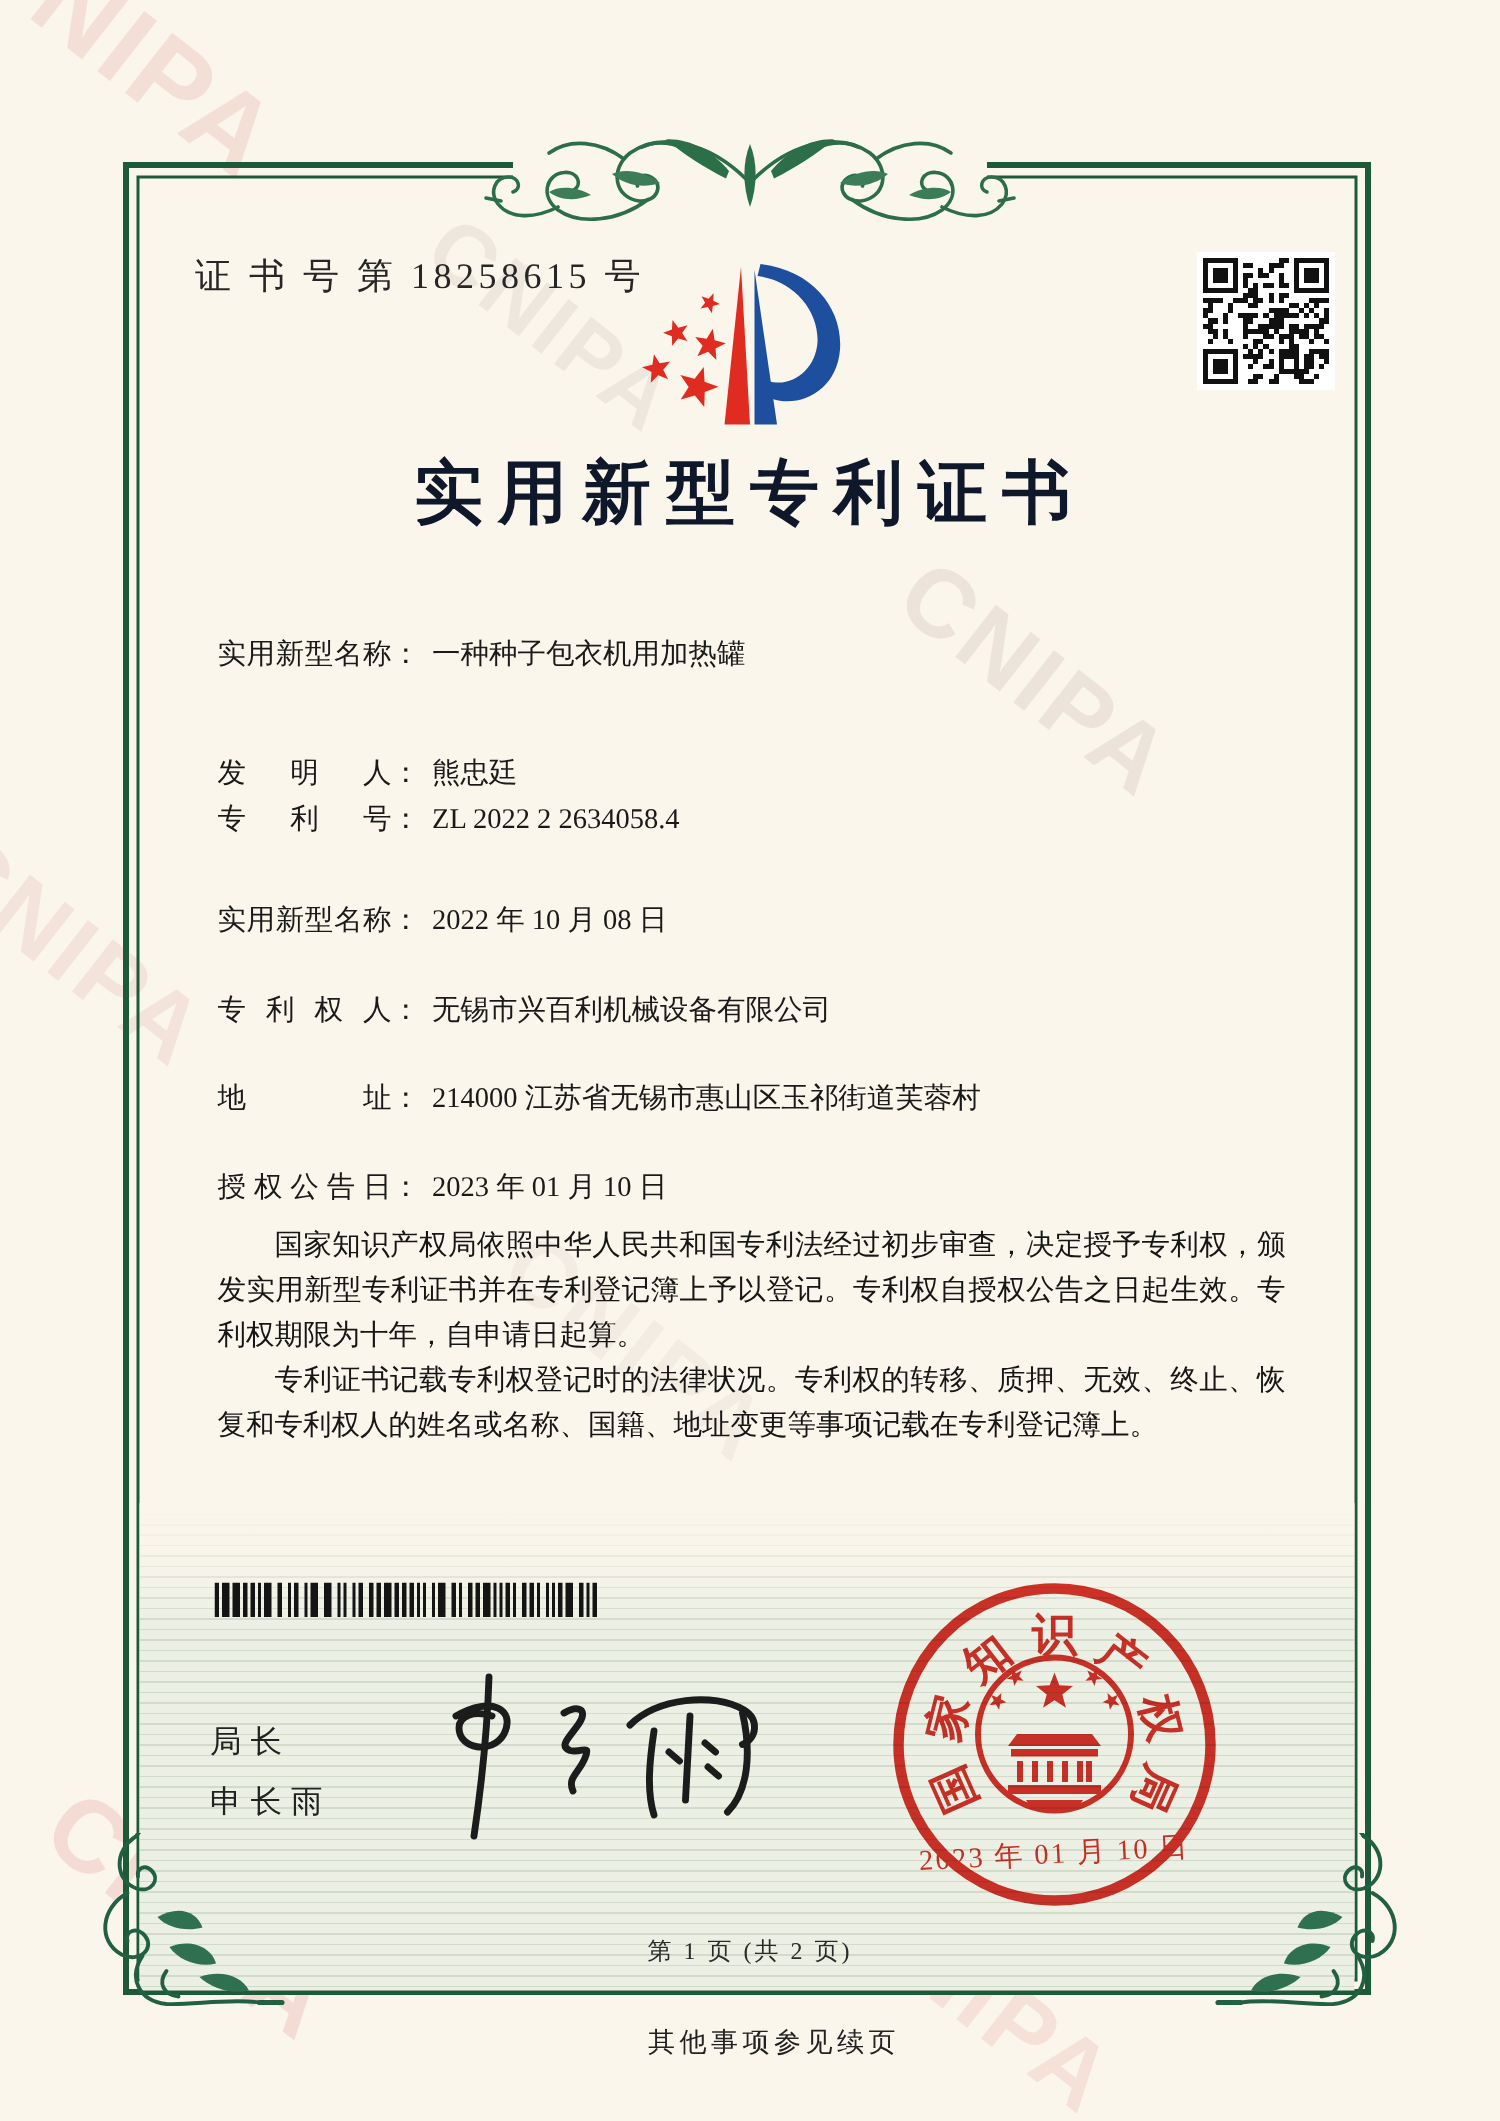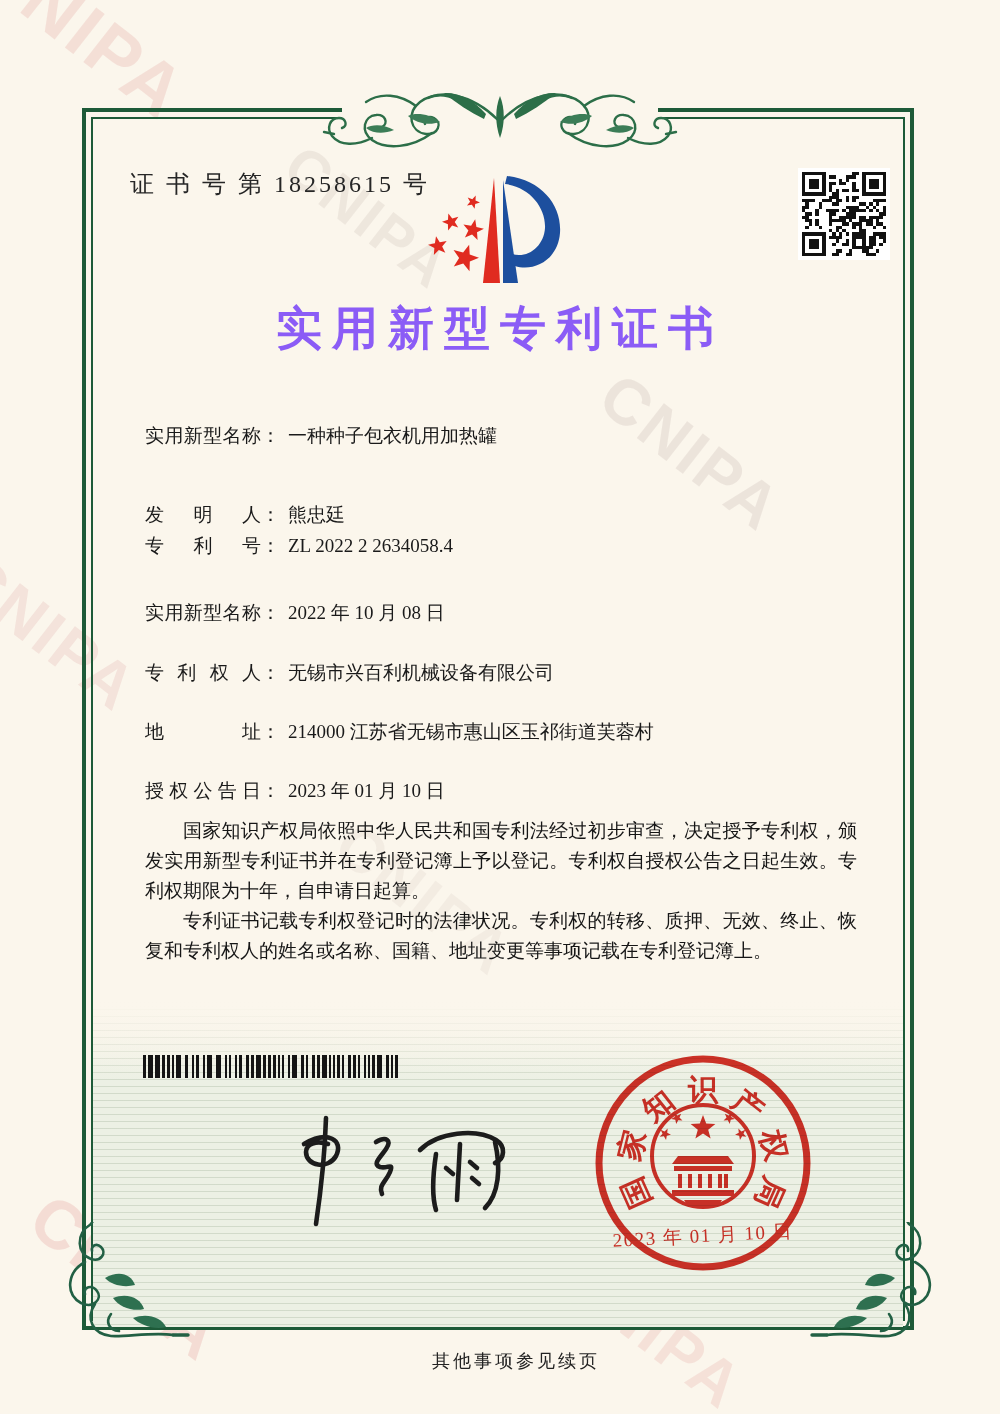--- a/index.html
+++ b/index.html
@@ -35,21 +35,21 @@
     position:absolute; left:0; top:0; width:100%; height:80px;
     background:linear-gradient(180deg, #fbf6ec 0, rgba(251,246,236,0) 100%);
   }
   .cert-no{
     position:absolute; left:130px; top:168px; font-size:24px; letter-spacing:3px; color:#262626;
   }
   .logo{ position:absolute; left:420px; top:166px; width:160px; height:132px; }
   .qr{ position:absolute; left:798px; top:168px; width:92px; height:92px; background:#ffffff; padding:4px; box-sizing:border-box;}
   .title{
     position:absolute; left:0; top:298px; width:100%; text-align:center;
-    font-size:46px; font-weight:bold; letter-spacing:10px; color:#8b5cf6;
+    font-size:46px; font-weight:bold; letter-spacing:10px; color:#0f172a;
   }
   .fields{ position:absolute; left:145px; top:0; width:715px; }
   .frow{ position:absolute; left:0; font-size:19px; white-space:nowrap; color:#1a1a1a;}
   .flabel{ display:inline-block; width:116px; text-align:justify; text-align-last:justify; vertical-align:top;}
   .fcolon{ display:inline-block; margin-right:8px;}
   .grant2{ position:absolute; left:367px; top:0; white-space:nowrap;}
   .body-text{
     position:absolute; left:145px; top:816px; width:712px;
     font-size:19px; line-height:30px; text-align:justify; color:#161616;
   }
@@ -441,20 +441,24 @@
       <rect x="215" y="0" width="2" height="23" fill="#141414"></rect>
       <rect x="221" y="0" width="2" height="23" fill="#141414"></rect>
       <rect x="225" y="0" width="2" height="23" fill="#141414"></rect>
       <rect x="229" y="0" width="3" height="23" fill="#141414"></rect>
       <rect x="234" y="0" width="5" height="23" fill="#141414"></rect>
       <rect x="243" y="0" width="3" height="23" fill="#141414"></rect>
       <rect x="248" y="0" width="2" height="23" fill="#141414"></rect>
       <rect x="252" y="0" width="3" height="23" fill="#141414"></rect>
     </svg>
 
+  <div class="sig-block">
+    <div>局长</div>
+    <div>申长雨</div>
+  </div>
 
   <svg class="signature" viewBox="0 0 240 130">
     <g stroke="#1c1c1c" stroke-width="4.6" fill="none" stroke-linecap="round" stroke-linejoin="round">
       <path d="M38,6 C37,38 33,78 28,112"></path>
       <path d="M16,32 C40,18 56,28 48,44 C40,58 18,54 18,40 C18,32 28,28 40,32"></path>
       <path d="M88,30 C98,24 104,28 98,37 C92,46 84,52 92,55 C100,57 106,50 102,60 C98,70 90,73 94,82"></path>
       <path d="M132,38 C150,20 188,16 208,28 C218,34 217,47 207,51"></path>
       <path d="M148,42 C145,62 143,82 148,98"></path>
       <path d="M172,32 L169,88"></path>
       <path d="M158,56 L165,62"></path>
@@ -491,15 +495,16 @@
       <rect x="106" y="122" width="4" height="14"></rect>
       <rect x="116" y="122" width="4" height="14"></rect>
       <rect x="126" y="122" width="4" height="14"></rect>
       <rect x="132" y="122" width="4" height="14"></rect>
       <rect x="80" y="138" width="62" height="6"></rect>
       <path d="M92,148 L130,148 L126,154 L96,154 Z"></path>
     </g>
     <text id="seal-date" x="111" y="190" text-anchor="middle" fill="#d5281e" font-size="19" letter-spacing="1.5" transform="rotate(-3 111 185)" font-family="'Liberation Serif','DejaVu Serif',serif">2023 年 01 月 10 日</text>
   </svg>
 
+  <div class="page-info">第 1 页 (共 2 页)</div>
   <div class="bottom-note">其他事项参见续页</div>
 
 </div>
 
 </body></html>

